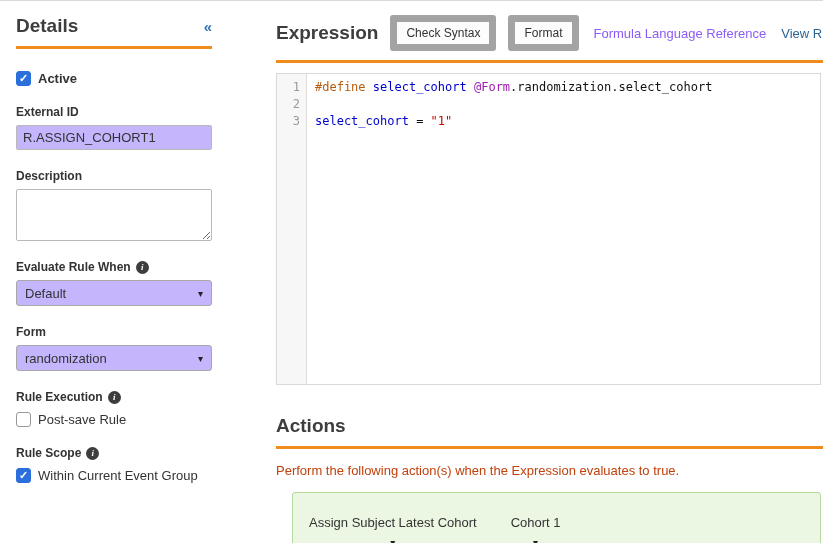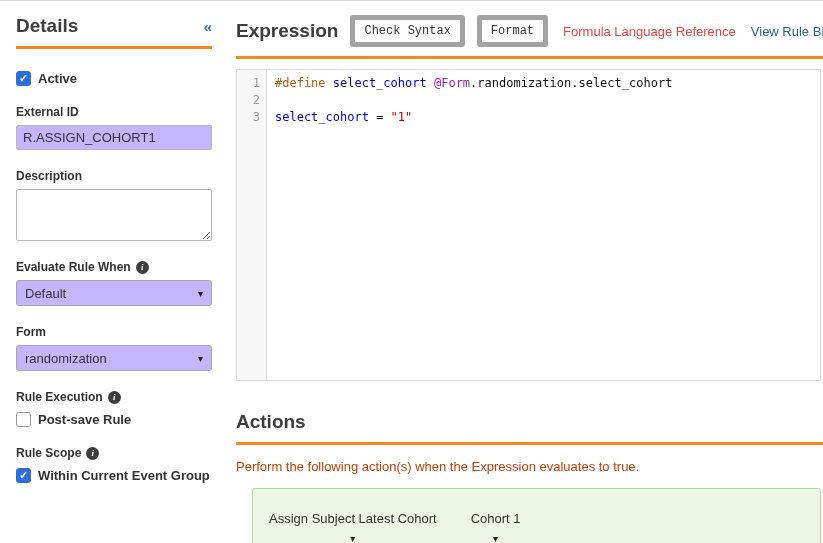--- a/index.html
+++ b/index.html
@@ -3,21 +3,21 @@
 <meta charset="utf-8">
 <style>
   * { box-sizing: border-box; }
   html,body { margin:0; padding:0; }
   body {
     width:823px; height:543px; overflow:hidden;
     background:#fff; color:#333;
     font-family:"Liberation Sans", sans-serif;
     border-top:1px solid #d9d9d9;
   }
-  .page { display:flex; width:823px; height:463px; }
+  .page { display:flex; width:823px; height:463px;gap:40px; }
 
   
   .details-panel { width:228px; min-width:228px; padding:14px 16px 0 16px; }
   .panel-header { display:flex; align-items:center; justify-content:space-between; }
   h2 { margin:0; font-size:19px; font-weight:bold; color:#3d3d3d; }
   .collapse { color:#3576b5; font-size:15px; font-weight:bold; cursor:pointer; line-height:1; }
   .orange-rule { height:3px; background:#ef8c1b; margin-top:9px; border:none; }
 
   .field { margin-top:19px; }
   .field-label { display:flex; align-items:center; gap:5px; font-size:12px; font-weight:bold; color:#333; }
@@ -46,34 +46,34 @@
   .select .caret { font-size:10px; color:#222; }
 
   .checkbox-row { display:flex; align-items:center; gap:7px; margin-top:10px; }
   .checkbox-row.tight { margin-top:8px; }
   .checkbox {
     width:15px; height:15px; border:1px solid #999; border-radius:3px; background:#fff;
     display:flex; align-items:center; justify-content:center;
     font-size:11px; font-weight:bold; color:#fff; cursor:pointer; flex:none;
   }
   .checkbox.checked { background:#2a6fdb; border-color:#2a6fdb; }
-  .cb-label { font-size:13px; color:#333;font-weight:bold; }
+  .cb-label { font-size:13px; color:#333; }
   .cb-label.bold { font-weight:bold; }
   .mt-big { margin-top:22px; }
 
   
   .main { flex:1; padding:14px 0 0 8px; min-width:0; }
   .exp-header { display:flex; align-items:center; }
   .btn {
     margin-left:12px; padding:4px 9px; font-size:12px; color:#333;
-    background:#fcfcfc; border:5px solid #a3a3a3; border-radius:3px;
-    font-family:Liberation Mono, monospace; cursor:pointer; white-space:nowrap;
+    background:#fcfcfc; border:7px solid #a3a3a3; border-radius:3px;
+    font-family:Liberation Sans, sans-serif; cursor:pointer; white-space:nowrap;
   }
   .link { margin-left:15px; font-size:13px; cursor:pointer; text-decoration:none; white-space:nowrap; }
-  .link.orange { color:#ef4444; }
+  .link.orange { color:#8b5cf6; }
   .link.blue { color:#2a6496; }
 
   .main .orange-rule { margin-right:0; }
   .code-editor {
     display:flex; margin:10px 2px 0 0; height:312px;
     border:1px solid #d9d9d9; background:#fff;
     font-family:"DejaVu Sans Mono", monospace; font-size:12px; line-height:17px;
     cursor:text;
   }
   .gutter {

